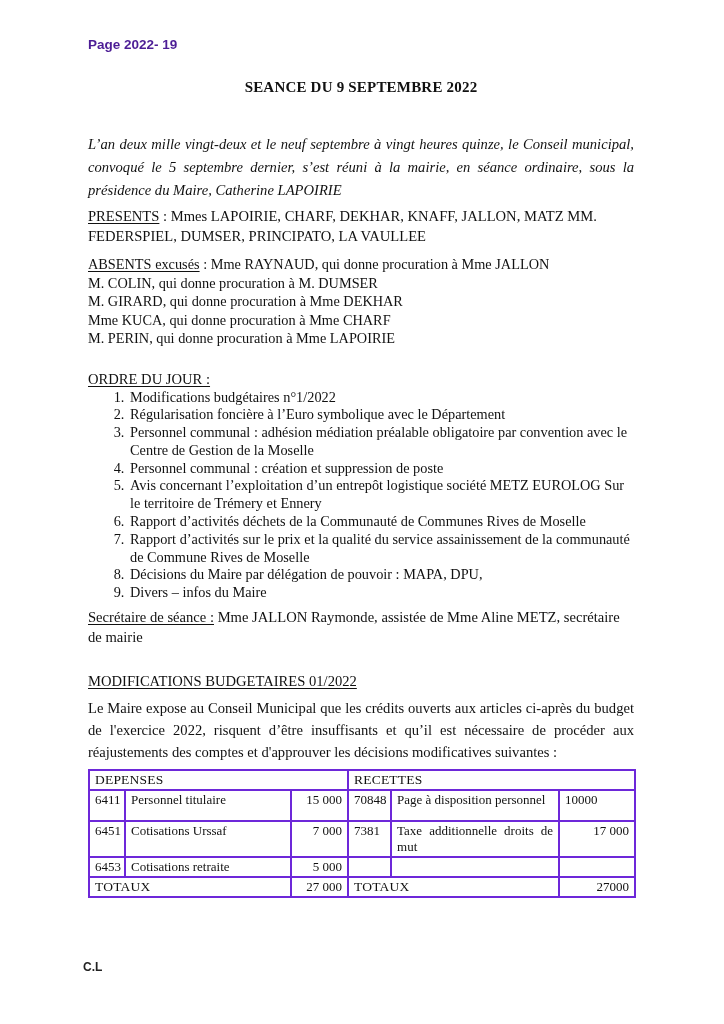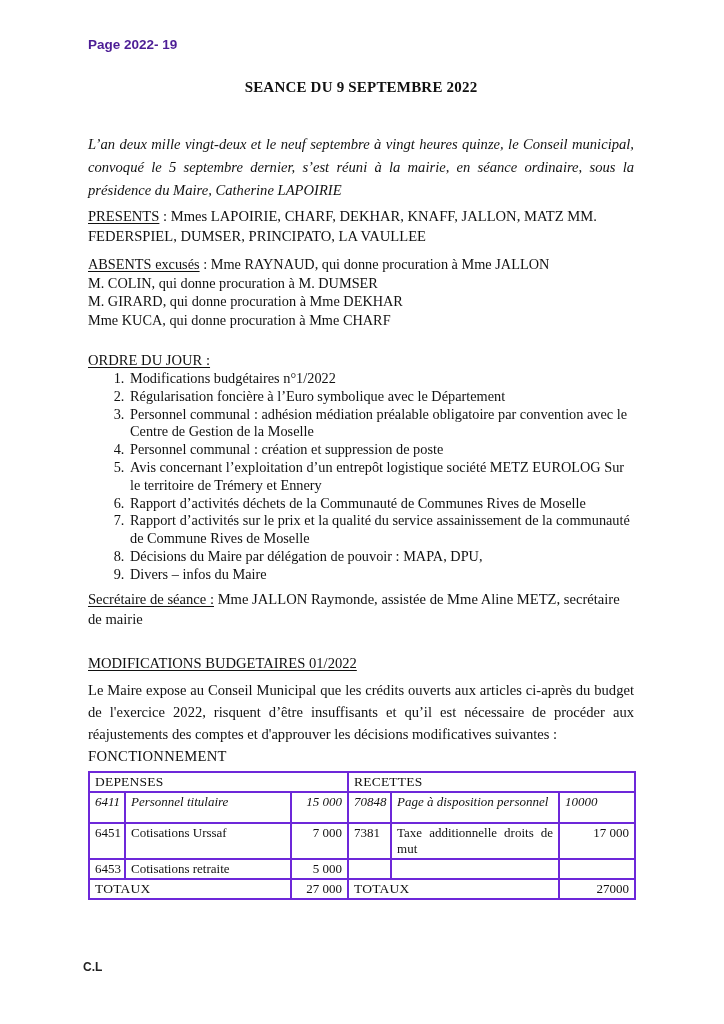--- a/index.html
+++ b/index.html
@@ -105,21 +105,21 @@
     vertical-align:top;
     padding:1px 5px;
     overflow:hidden;
   }
   table.budget { border:2px solid #000; }
   table.budget td.hdr { font-size:13.5px; letter-spacing:0.2px; }
   td.num { text-align:right; }
   td.code { padding-left:5px; }
   td.amount-bottom { vertical-align:bottom; text-align:left; }
   td.justify-cell { text-align:justify; }
-  tr.r1 { height:31px;font-style:italic; }
+  tr.r1 { height:31px; }
   tr.r2 { height:29px; }
   tr.r3 { height:16px; }
   tr.totals { height:17px; }
   tr.thead { height:16px; }
 
   .footer-initials {
     position:absolute;
     left:83px;
     top:960px;
     font-family:"Liberation Sans","DejaVu Sans",sans-serif;
@@ -139,20 +139,21 @@
 
   <div class="intro">L’an deux mille vingt-deux et le neuf septembre à vingt heures quinze, le Conseil municipal, convoqué le 5 septembre dernier, s’est réuni à la mairie, en séance ordinaire, sous la présidence du Maire, Catherine LAPOIRIE</div>
 
   <div class="presents"><span class="u">PRESENTS</span><span> : Mmes LAPOIRIE, CHARF, DEKHAR, KNAFF, JALLON, MATZ MM. FEDERSPIEL, DUMSER, PRINCIPATO, LA VAULLEE</span></div>
 
   <div class="absents">
     <div class="line"><span class="u">ABSENTS excusés</span><span> : Mme RAYNAUD, qui donne procuration à Mme JALLON</span></div>
     <div class="line">M. COLIN, qui donne procuration à M. DUMSER</div>
     <div class="line">M. GIRARD, qui donne procuration à Mme DEKHAR</div>
     <div class="line">Mme KUCA, qui donne procuration à Mme CHARF</div>
+    <div class="line">M. PERIN, qui donne procuration à Mme LAPOIRIE</div>
   </div>
 
   <div class="ordre-heading"><span class="u">ORDRE DU JOUR :</span></div>
 
   <ol class="agenda">
     <li>Modifications budgétaires n°1/2022</li>
     <li>Régularisation foncière à l’Euro symbolique avec le Département</li>
     <li>Personnel communal : adhésion médiation préalable obligatoire par convention avec le Centre de Gestion de la Moselle</li>
     <li>Personnel communal : création et suppression de poste</li>
     <li>Avis concernant l’exploitation d’un entrepôt logistique société METZ EUROLOG Sur le territoire de Trémery et Ennery</li>
@@ -161,21 +162,20 @@
     <li>Décisions du Maire par délégation de pouvoir : MAPA, DPU,</li>
     <li>Divers – infos du Maire</li>
   </ol>
 
   <div class="secretaire"><span class="u">Secrétaire de séance :</span><span> Mme JALLON Raymonde, assistée de Mme Aline METZ, secrétaire de mairie</span></div>
 
   <div class="modifs-heading"><span class="u">MODIFICATIONS BUDGETAIRES 01/2022</span></div>
 
   <div class="modifs-paragraph">Le Maire expose au Conseil Municipal que les crédits ouverts aux articles ci-après du budget de l'exercice 2022, risquent d’être insuffisants et qu’il est nécessaire de procéder aux réajustements des comptes et d'approuver les décisions modificatives suivantes :</div>
 
-  <div class="fonctionnement">FONCTIONNEMENT</div>
 
   <table class="budget">
     <colgroup>
       <col style="width:36px">
         <col style="width:166px">
         <col style="width:57px">
       <col style="width:43px">
         <col style="width:168px">
         <col style="width:76px">
     </colgroup>

